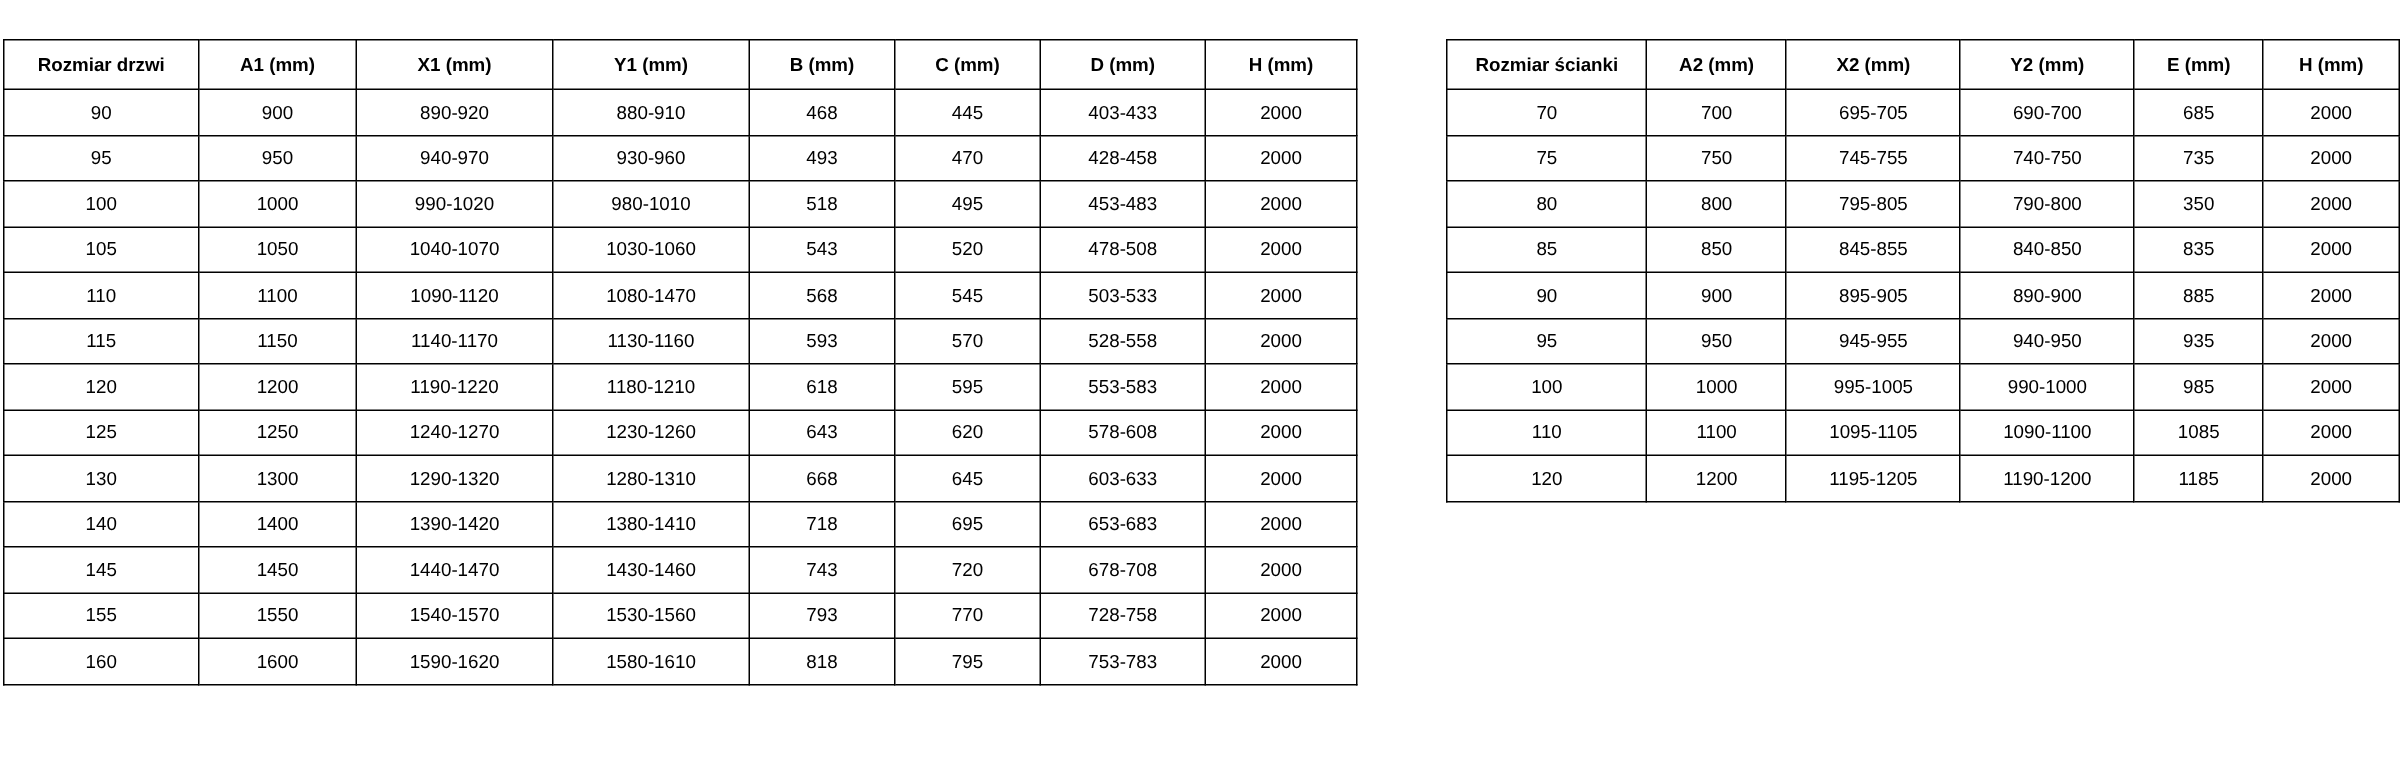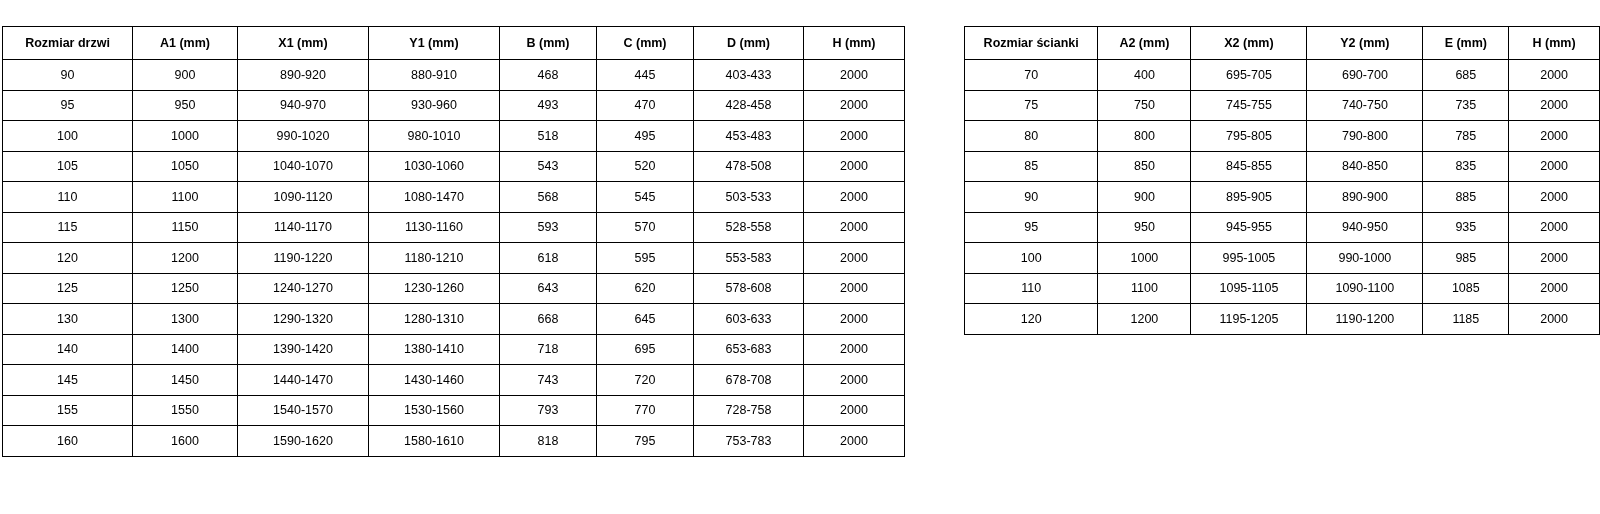--- a/index.html
+++ b/index.html
@@ -247,40 +247,40 @@
           <th>A2 (mm)</th>
           <th>X2 (mm)</th>
           <th>Y2 (mm)</th>
           <th>E (mm)</th>
           <th>H (mm)</th>
         </tr>
       </thead>
       <tbody>
         <tr>
           <td>70</td>
-          <td>400</td>
+          <td>700</td>
           <td>695-705</td>
           <td>690-700</td>
           <td>685</td>
           <td>2000</td>
         </tr>
         <tr>
           <td>75</td>
           <td>750</td>
           <td>745-755</td>
           <td>740-750</td>
           <td>735</td>
           <td>2000</td>
         </tr>
         <tr>
           <td>80</td>
           <td>800</td>
           <td>795-805</td>
           <td>790-800</td>
-          <td>785</td>
+          <td>350</td>
           <td>2000</td>
         </tr>
         <tr>
           <td>85</td>
           <td>850</td>
           <td>845-855</td>
           <td>840-850</td>
           <td>835</td>
           <td>2000</td>
         </tr>

